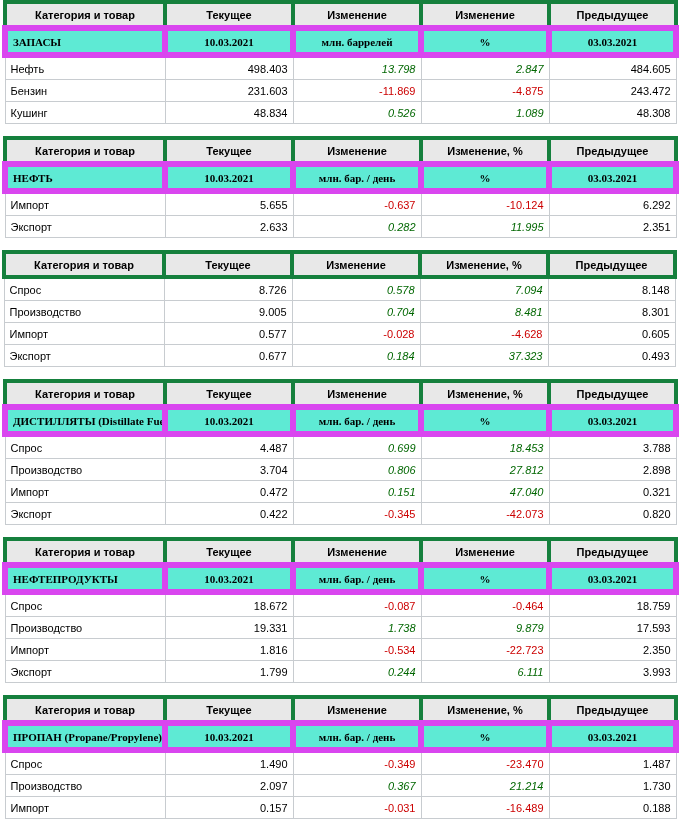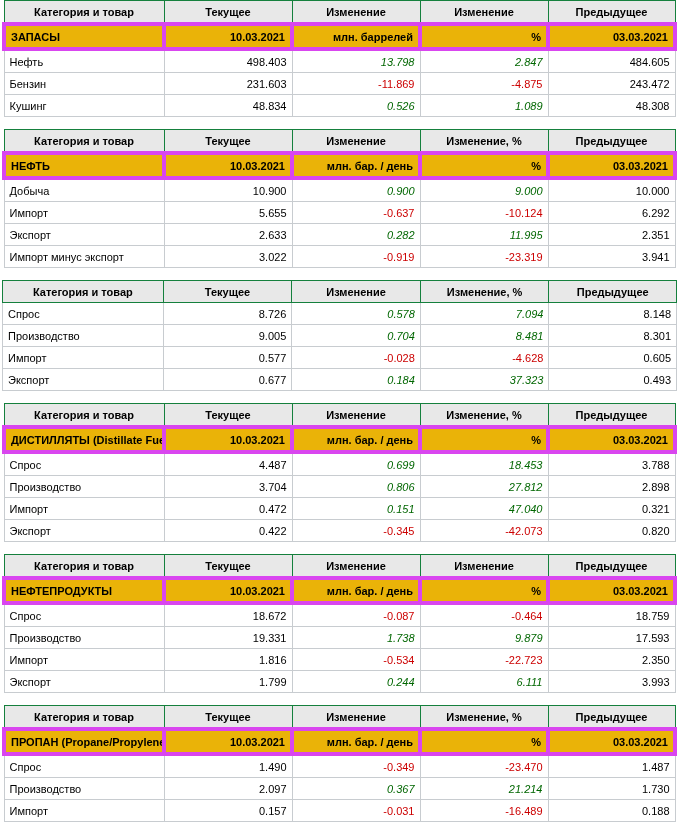--- a/index.html
+++ b/index.html
@@ -32,29 +32,30 @@
     font-size: 11px;
     line-height: 14px;
     height: 17px;
     white-space: nowrap;
     overflow: hidden;
   }
   tr.hdr th {
     background: #e8e8e8;
     text-align: center;
     font-weight: bold;
-    border: 1px solid #15803d;
+    border: 4px solid #15803d;
   }
   tr.sub td {
-    background: #eab308;
+    background: #5eead4;
     font-weight: bold;
-    border: 4px solid #d946ef;
+    border: 6px solid #d946ef;
+    font-family: Liberation Serif, serif;
   }
   tr.sub td.c0 { text-align: left; }
-  tr.sub td.num { text-align: right; font-weight: bold; }
+  tr.sub td.num { text-align: center; font-weight: bold; }
   td.c0 { text-align: left; background: #ffffff; }
   td.num { text-align: right; background: #ffffff; }
   .pos { color: #006600; font-style: italic; }
   .neg { color: #cc0000; }
   col.c0w { width: 160px; }
   col.c1w { width: 128px; }
   col.c2w { width: 128px; }
   col.c3w { width: 128px; }
   col.c4w { width: 127px; }
 </style>
@@ -129,47 +130,33 @@
       </thead>
       <tbody>
         <tr class="sub">
           <td class="c0">НЕФТЬ</td>
           <td class="num">10.03.2021</td>
           <td class="num">млн. бар. / день</td>
           <td class="num">%</td>
           <td class="num">03.03.2021</td>
         </tr>
         <tr>
-          <td class="c0">Добыча</td>
-          <td class="num">10.900</td>
-          <td class="num pos">0.900</td>
-          <td class="num pos">9.000</td>
-          <td class="num">10.000</td>
-        </tr>
-        <tr>
           <td class="c0">Импорт</td>
           <td class="num">5.655</td>
           <td class="num neg">-0.637</td>
           <td class="num neg">-10.124</td>
           <td class="num">6.292</td>
         </tr>
         <tr>
           <td class="c0">Экспорт</td>
           <td class="num">2.633</td>
           <td class="num pos">0.282</td>
           <td class="num pos">11.995</td>
           <td class="num">2.351</td>
         </tr>
-        <tr>
-          <td class="c0">Импорт минус экспорт</td>
-          <td class="num">3.022</td>
-          <td class="num neg">-0.919</td>
-          <td class="num neg">-23.319</td>
-          <td class="num">3.941</td>
-        </tr>
       </tbody>
     </table>
     <table class="block">
       <colgroup>
         <col class="c0w">
         <col class="c1w">
         <col class="c2w">
         <col class="c3w">
         <col class="c4w">
       </colgroup>

